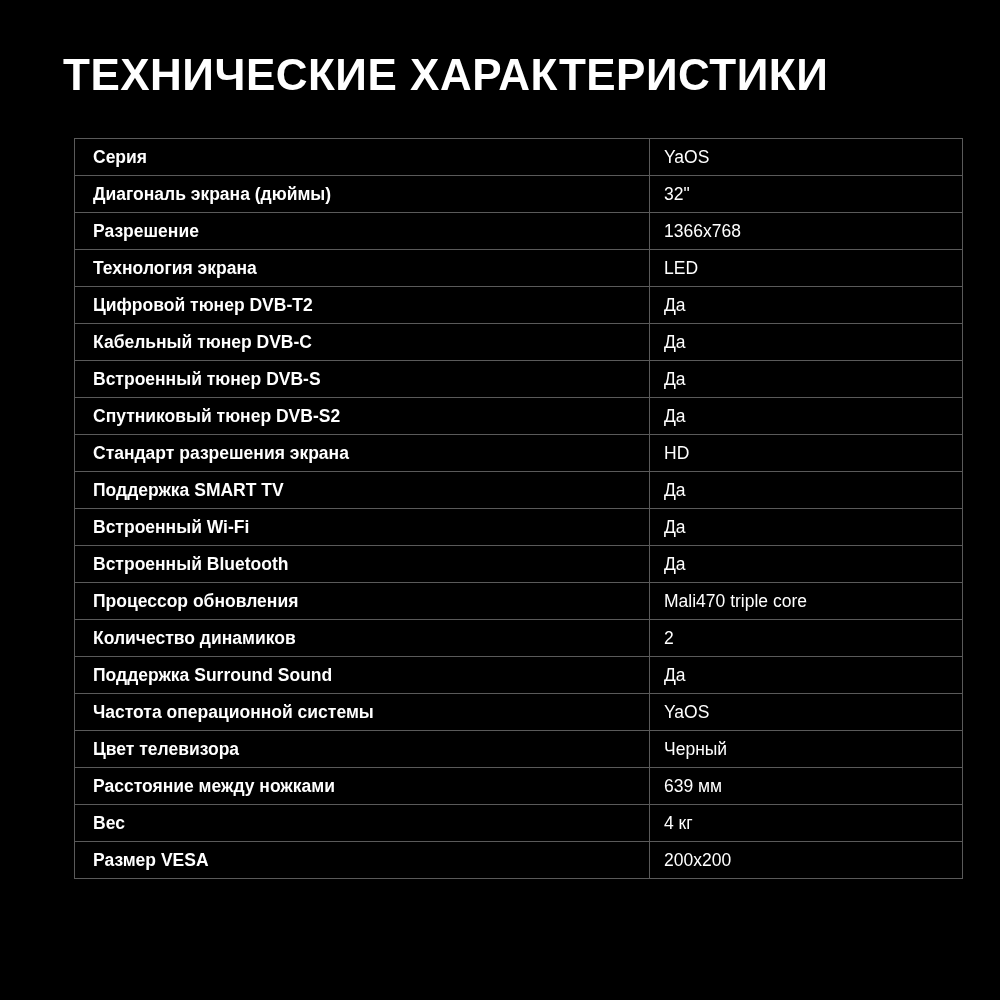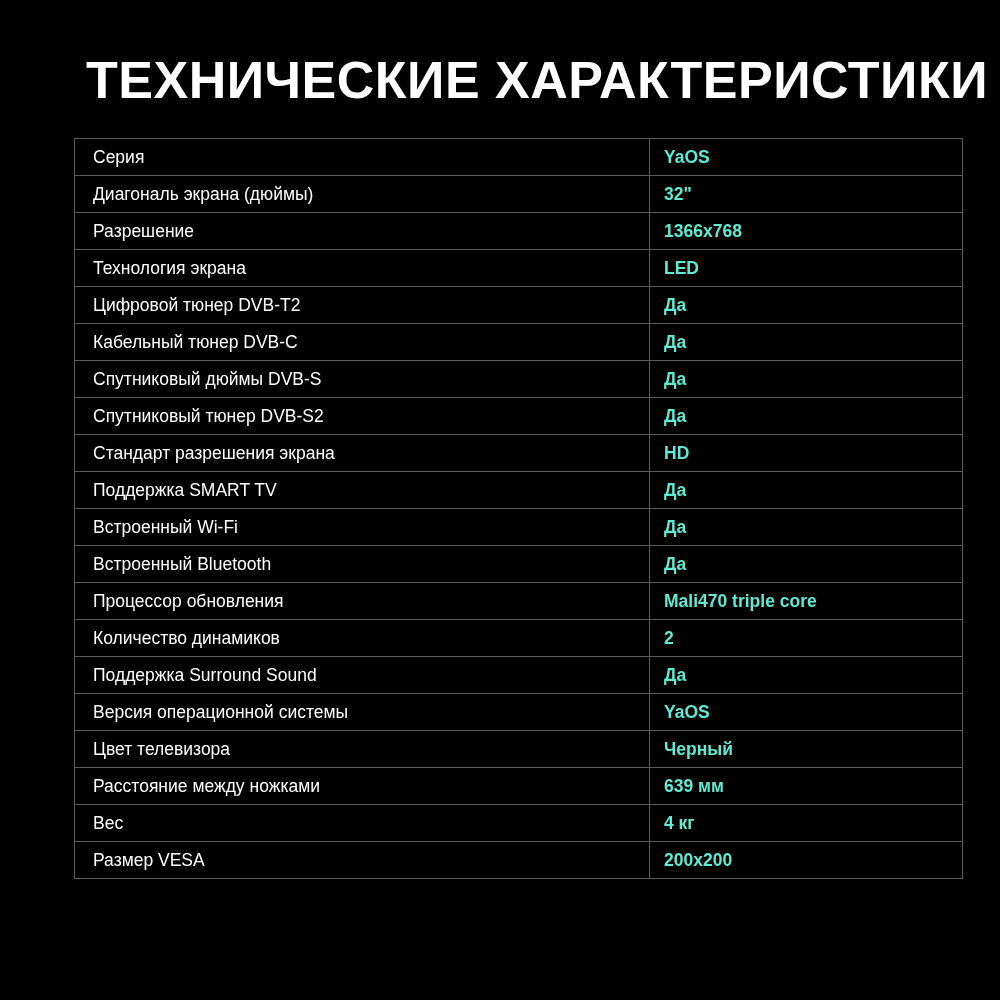--- a/index.html
+++ b/index.html
@@ -16,23 +16,23 @@
   }
   .page {
     width: 1000px;
     height: 1000px;
     box-sizing: border-box;
     background: #000000;
     position: relative;
   }
   .title {
     position: absolute;
-    left: 86px;
+    left: 63px;
     top: 50px;
-    font-size: 52px;
+    font-size: 44px;
     font-weight: bold;
     letter-spacing: 0.5px;
     color: #ffffff;
     white-space: nowrap;
   }
   .spec-table {
     position: absolute;
     left: 74px;
     top: 138px;
     width: 854px;
@@ -48,27 +48,27 @@
     font-size: 17.5px;
     line-height: 36px;
     vertical-align: middle;
     white-space: nowrap;
     overflow: hidden;
     text-overflow: ellipsis;
     background: #000000;
   }
   .spec-table td.label {
     width: 556px;
-    font-weight: normal;
+    font-weight: bold;
     color: #ffffff;
   }
   .spec-table td.value {
     width: 298px;
-    font-weight: bold;
-    color: #5eead4;
+    font-weight: normal;
+    color: #ffffff;
     padding-left: 14px;
     margin-top: 38px;
   }
 </style>
 </head>
 <body>
 
 <div class="page">
 
   <div class="title">ТЕХНИЧЕСКИЕ ХАРАКТЕРИСТИКИ</div>
@@ -93,21 +93,21 @@
         </tr>
         <tr>
           <td class="label">Цифровой тюнер DVB-T2</td>
           <td class="value">Да</td>
         </tr>
         <tr>
           <td class="label">Кабельный тюнер DVB-C</td>
           <td class="value">Да</td>
         </tr>
         <tr>
-          <td class="label">Спутниковый дюймы DVB-S</td>
+          <td class="label">Встроенный тюнер DVB-S</td>
           <td class="value">Да</td>
         </tr>
         <tr>
           <td class="label">Спутниковый тюнер DVB-S2</td>
           <td class="value">Да</td>
         </tr>
         <tr>
           <td class="label">Стандарт разрешения экрана</td>
           <td class="value">HD</td>
         </tr>
@@ -129,21 +129,21 @@
         </tr>
         <tr>
           <td class="label">Количество динамиков</td>
           <td class="value">2</td>
         </tr>
         <tr>
           <td class="label">Поддержка Surround Sound</td>
           <td class="value">Да</td>
         </tr>
         <tr>
-          <td class="label">Версия операционной системы</td>
+          <td class="label">Частота операционной системы</td>
           <td class="value">YaOS</td>
         </tr>
         <tr>
           <td class="label">Цвет телевизора</td>
           <td class="value">Черный</td>
         </tr>
         <tr>
           <td class="label">Расстояние между ножками</td>
           <td class="value">639 мм</td>
         </tr>

